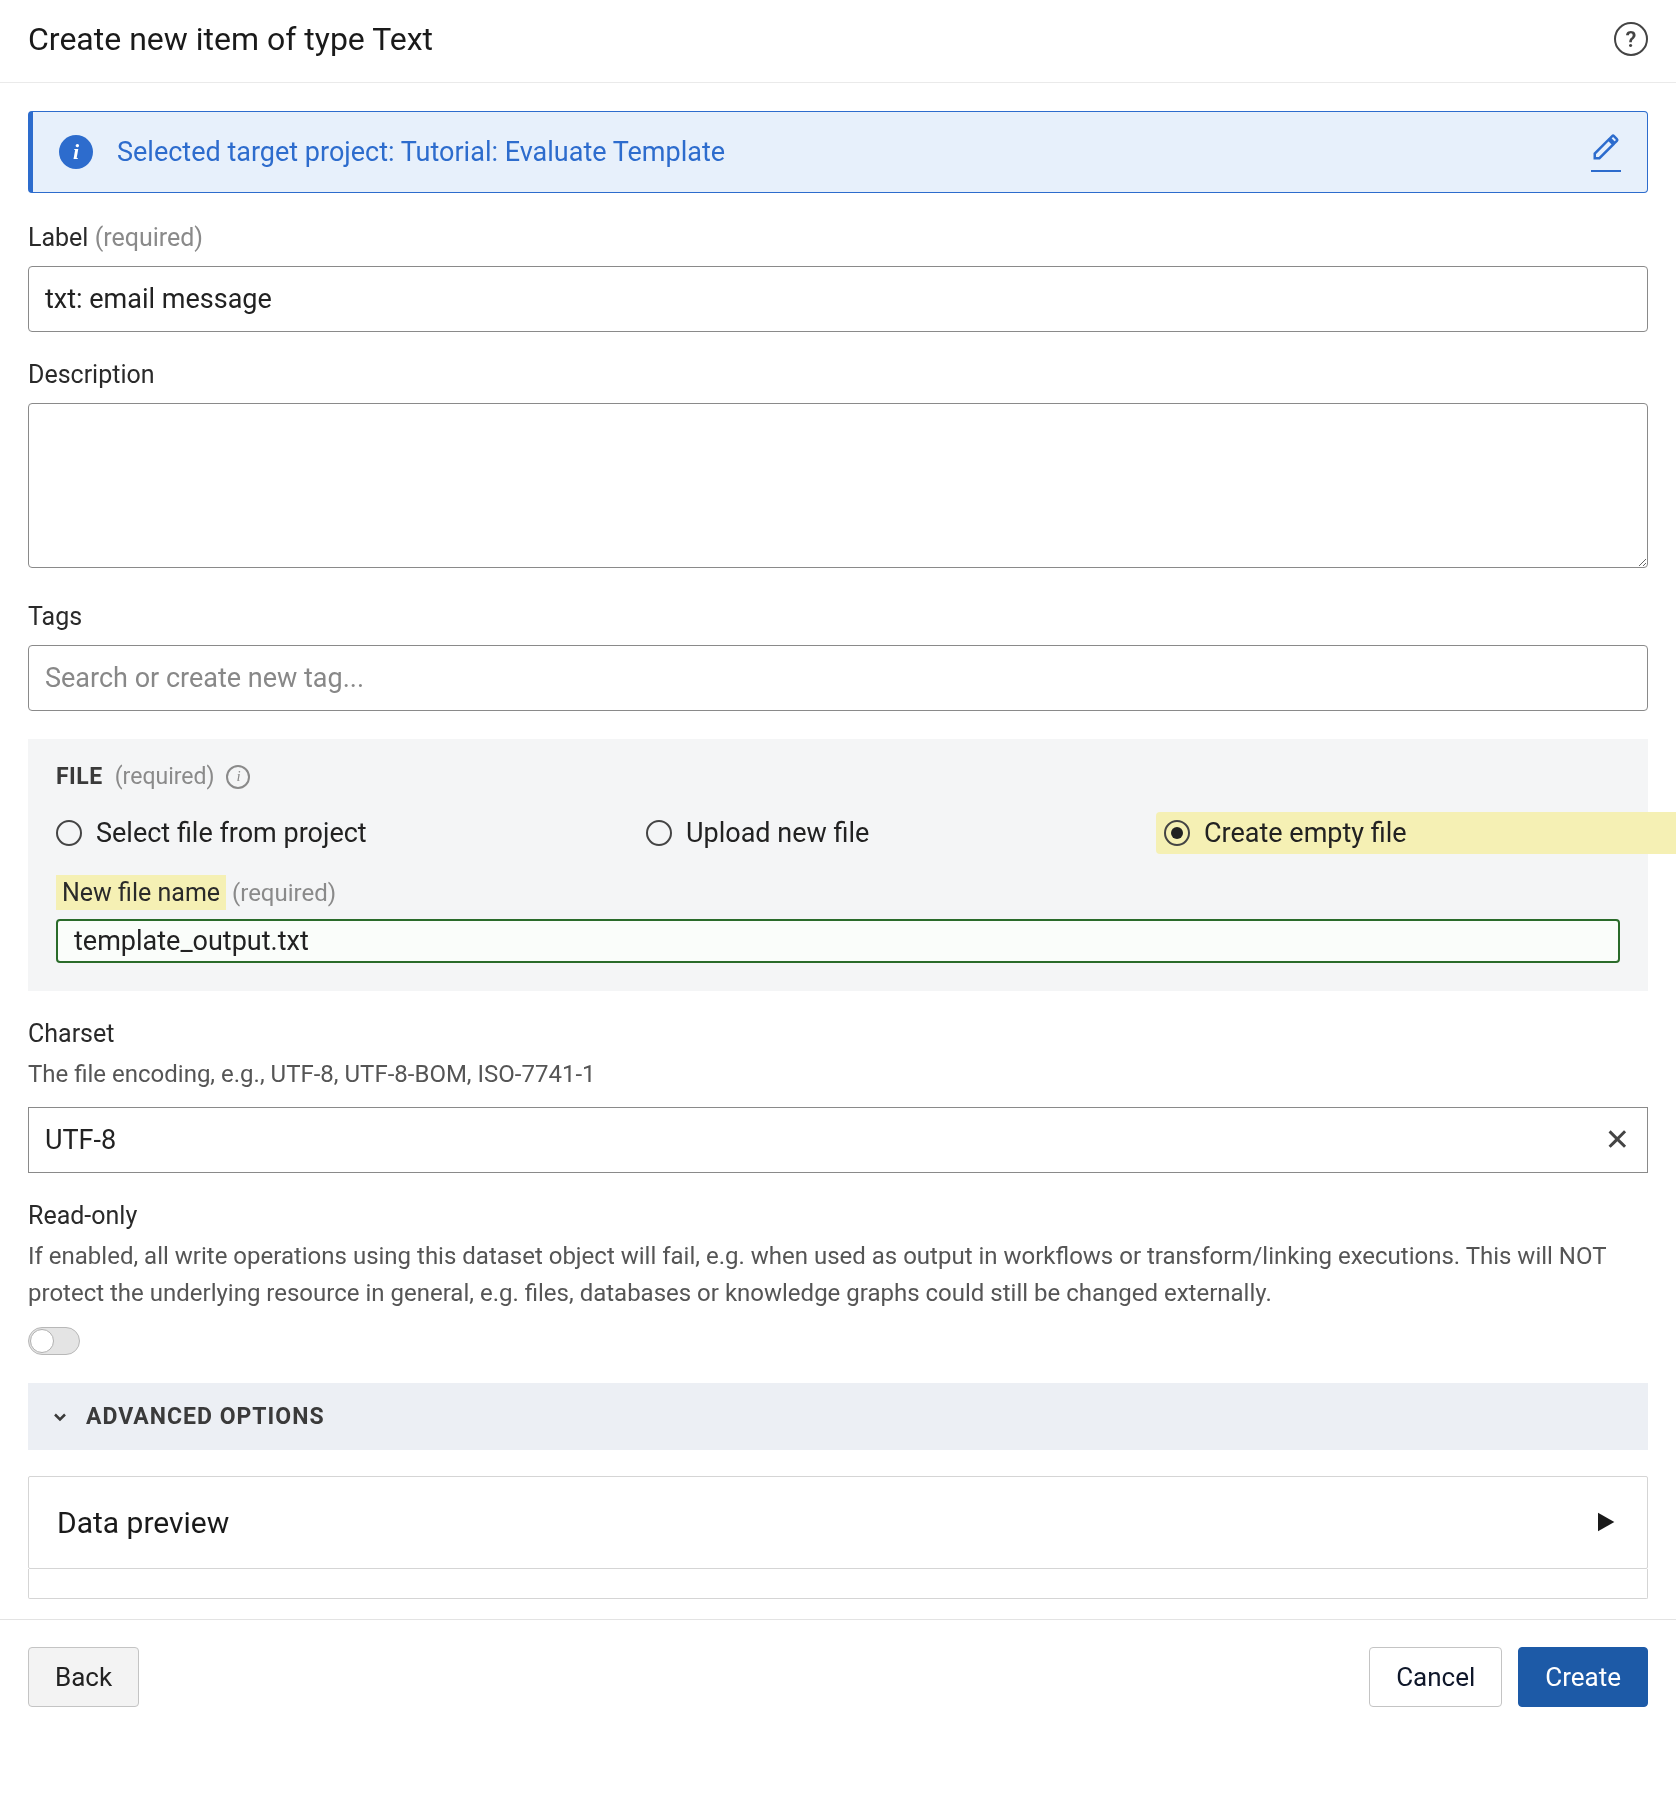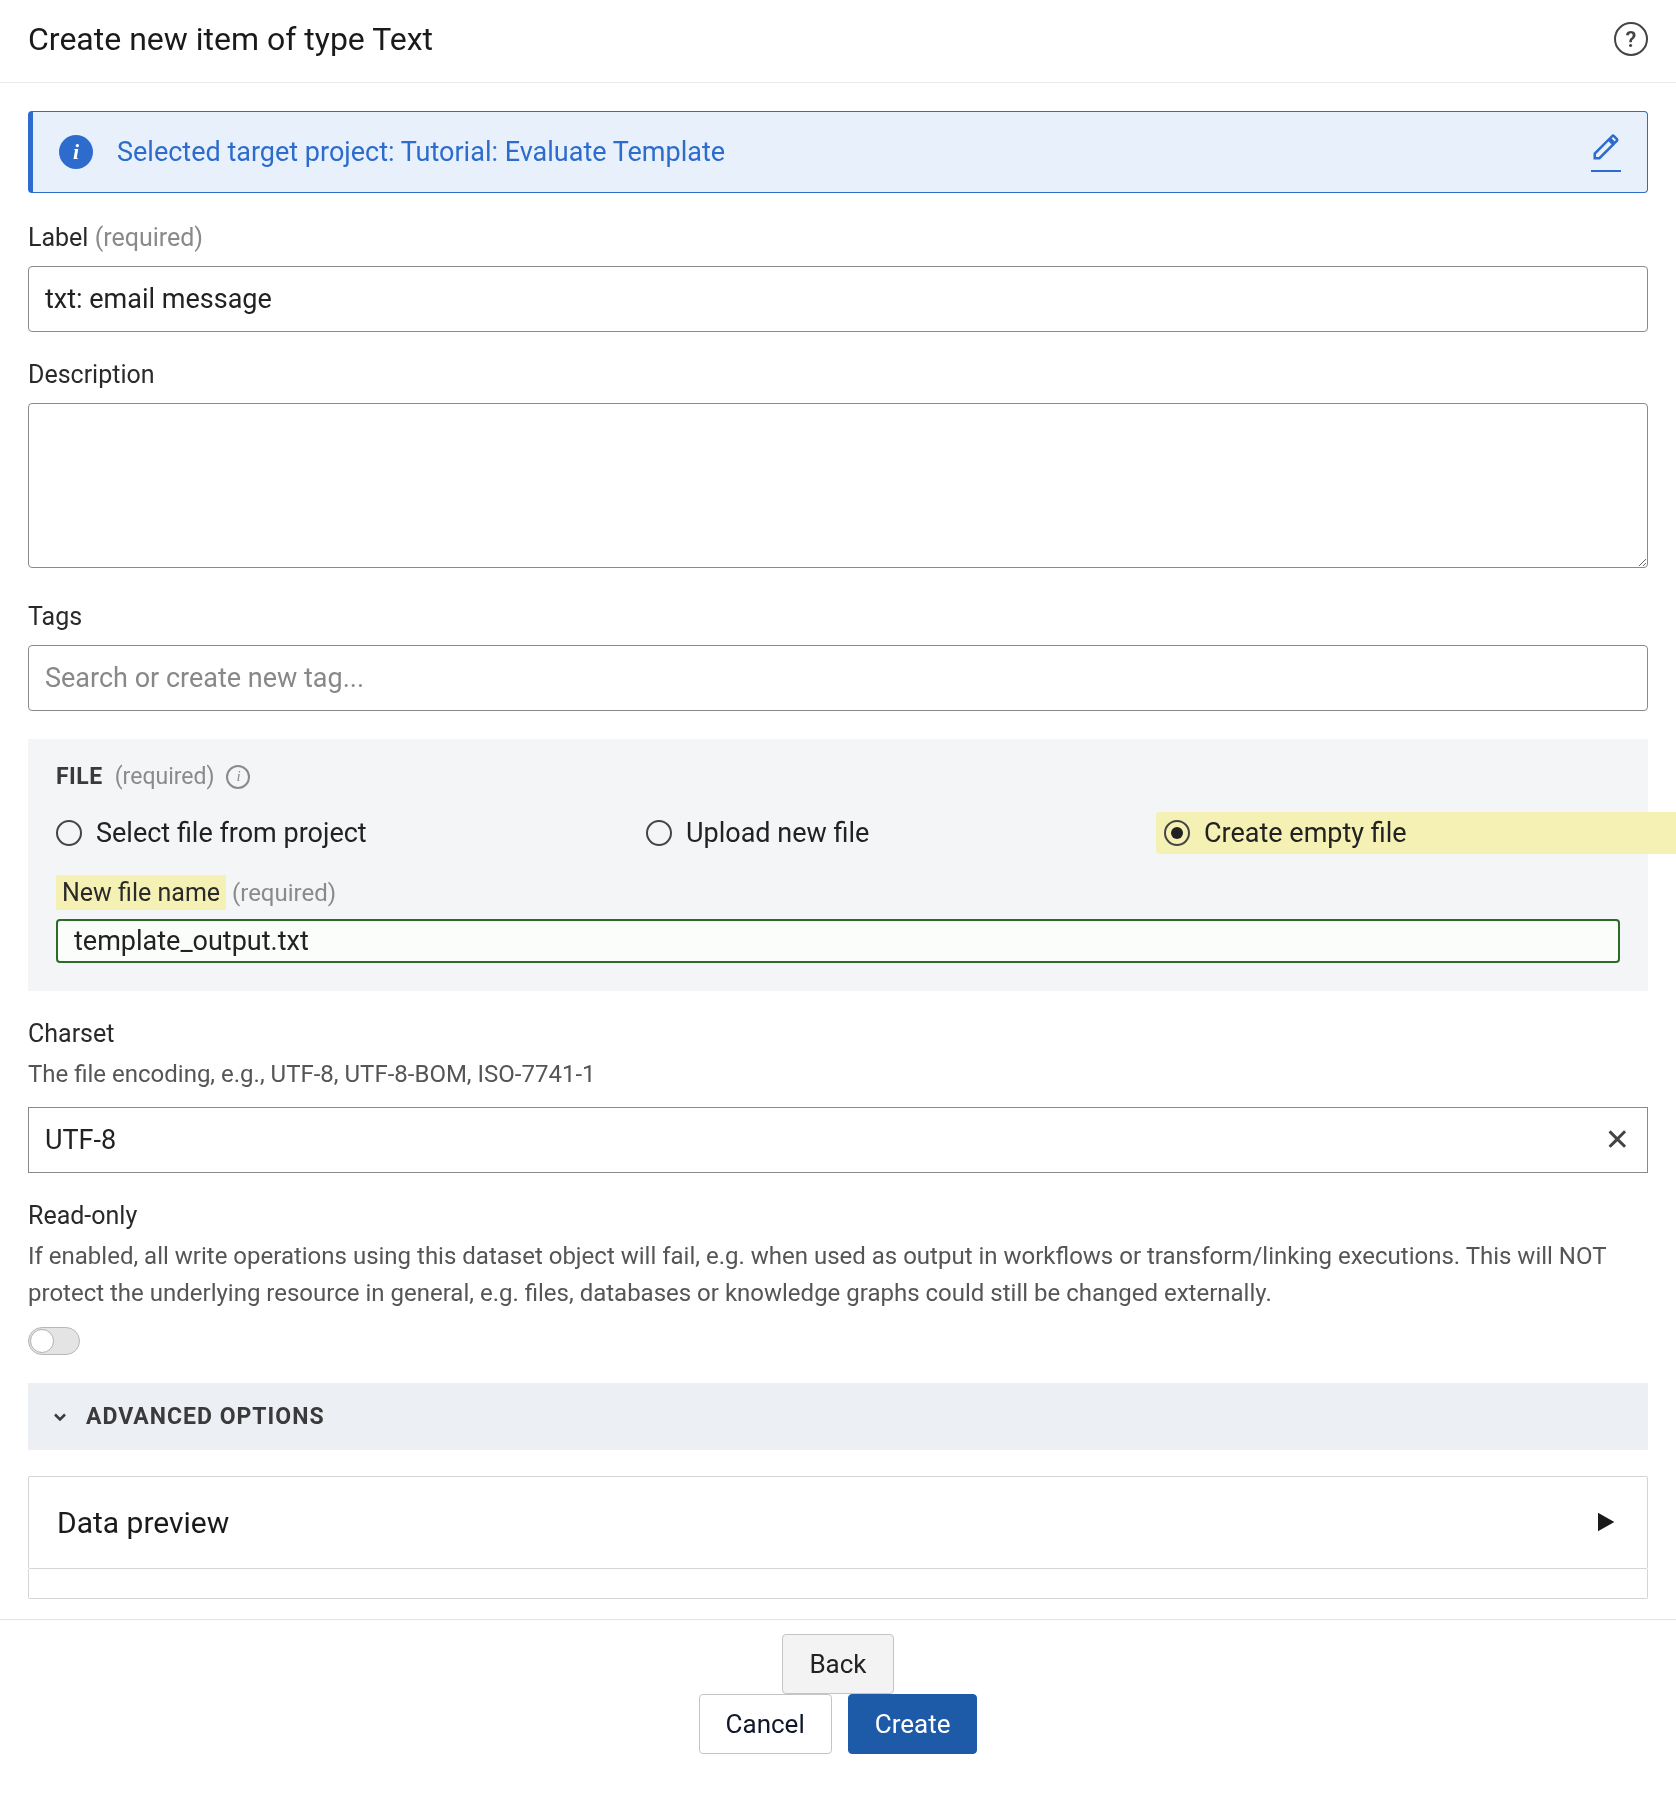--- a/index.html
+++ b/index.html
@@ -217,22 +217,22 @@
     border: 1.5px solid #d5d5d5;
     border-radius: 2px;
     padding: 28px 28px;
     display:flex; justify-content: space-between; align-items:center;
     font-size: 30px;
   }
   .preview-box .play { width: 28px; height: 28px; }
   .preview-strip { border:1.5px solid #d5d5d5; border-top:none; height: 30px; border-radius:0 0 2px 2px;}
   .footer {
     border-top: 1px solid #e3e3e3;
-    padding: 14px 28px;
-    display: flex; justify-content: space-between; align-items: center; flex-direction: column;
+    padding: 27px 28px;
+    display: flex; justify-content: space-between; align-items: center;
   }
   .btn {
     font-size: 26px;
     padding: 14px 26px;
     border-radius: 4px;
     cursor: pointer;
     font-family: inherit;
   }
   .btn-secondary {
     background: #f3f3f3;

